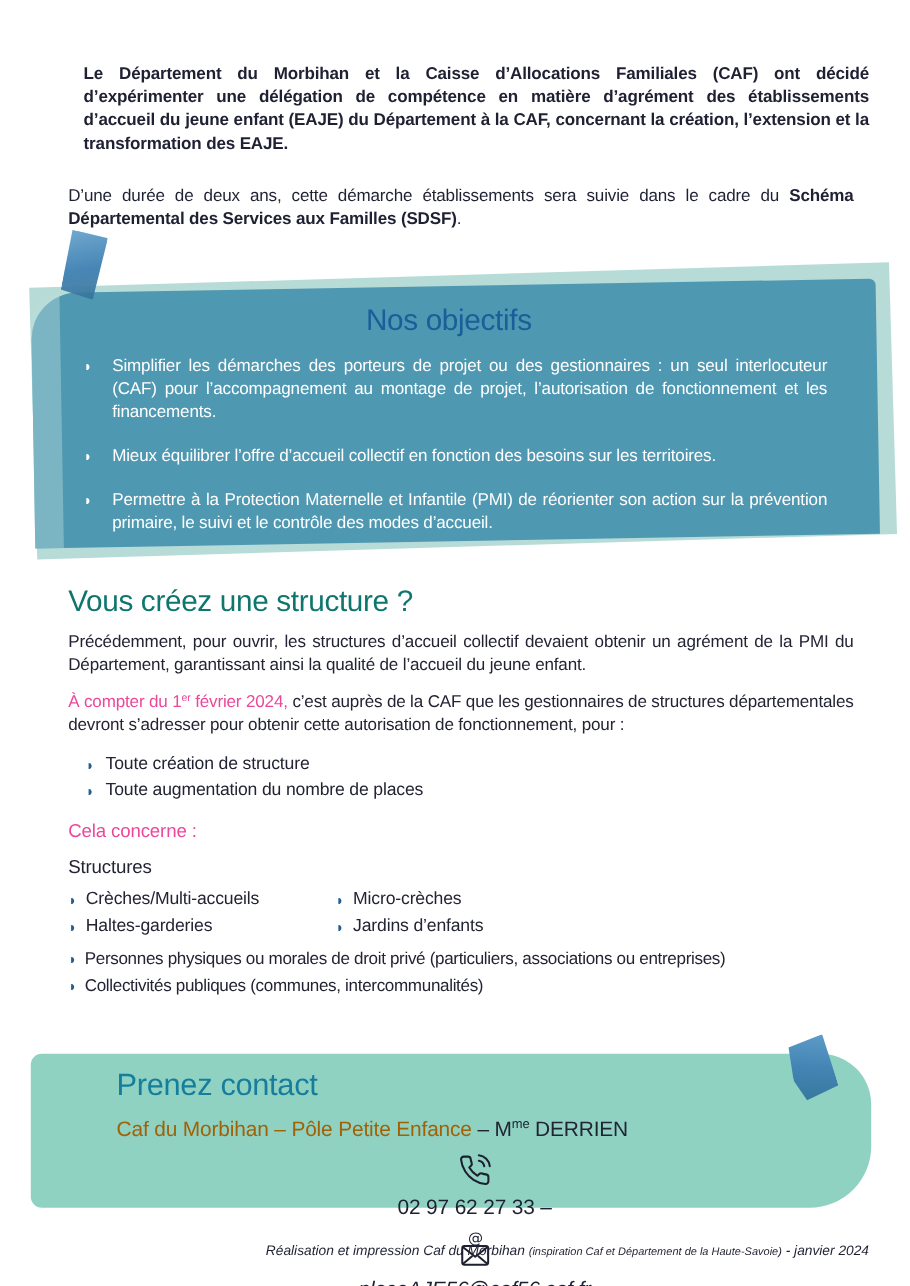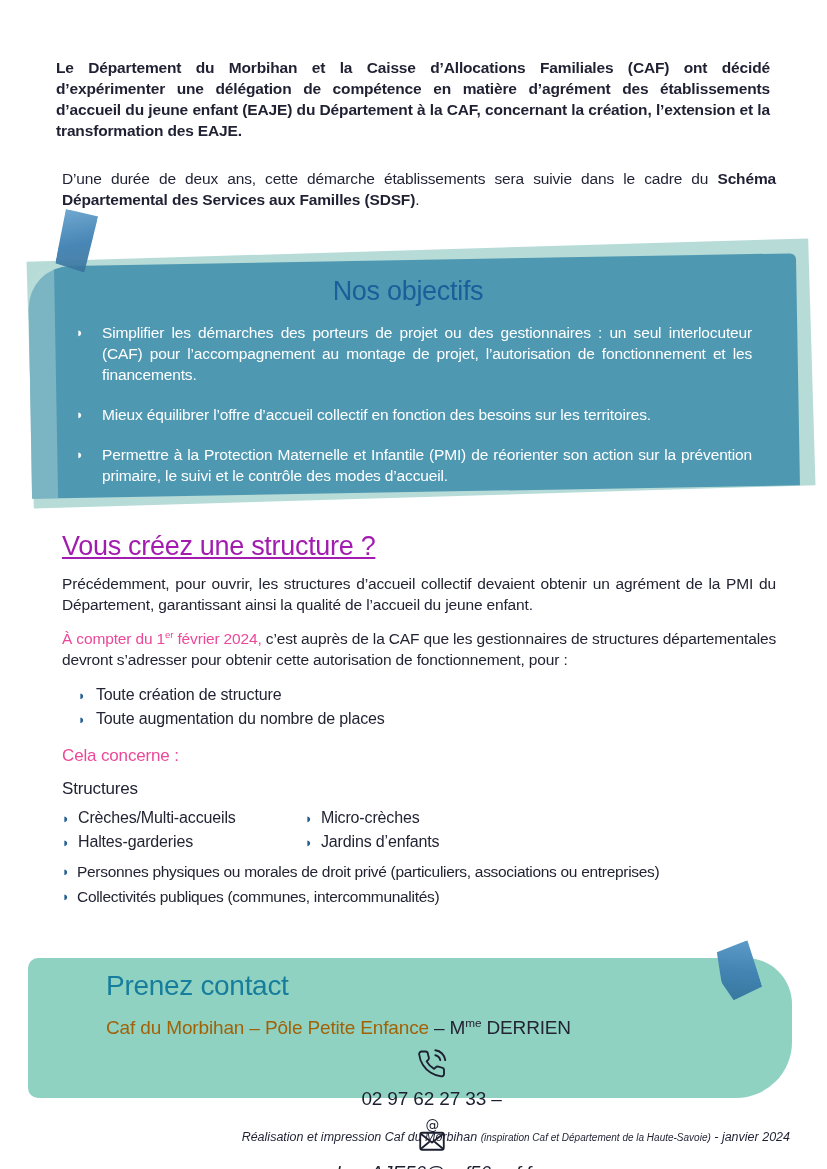--- a/index.html
+++ b/index.html
@@ -2,21 +2,21 @@
 <html lang="fr"><head>
 <meta charset="utf-8">
 <style>
   html,body{margin:0;padding:0;background:#ffffff;}
   .page{
     position:relative;width:827px;height:1169px;overflow:hidden;background:#ffffff;
     font-family:"Liberation Sans", sans-serif;color:#232433;letter-spacing:-0.15px;
   }
   
   .intro{
-    position:absolute;top:57px;left:56px;width:714px;margin:0;
+    position:absolute;top:57px;left:76px;width:714px;margin:0;
     font-size:15.5px;line-height:21px;font-weight:bold;text-align:justify;color:#1f2133;
   }
   .para2{
     position:absolute;top:168px;left:62px;width:714px;margin:0;
     font-size:15.5px;line-height:21px;text-align:justify;color:#1f2133;
   }
   .para2 b{font-weight:bold;}
   
   .obj-wrap{position:absolute;top:205px;left:0;width:827px;height:312px;}
   .obj-band{
@@ -46,21 +46,21 @@
     background:linear-gradient(160deg,#71a9d0 0%,#4886b6 55%,rgba(52,112,150,0.88) 100%);
     clip-path:polygon(6% 0,100% 4%,86% 100%,0 92%);transform:rotate(9deg);
   }
   .tape-right{
     position:absolute;left:719px;top:4px;width:38px;height:54px;
     background:linear-gradient(200deg,#5e9cc8 0%,#4384b4 50%,rgba(44,110,152,0.9) 100%);
     clip-path:polygon(10% 6%,96% 0,100% 90%,18% 100%,0 62%);transform:rotate(-16deg);
   }
   
   .create{position:absolute;top:531px;left:62px;width:714px;}
-  .sec-title{margin:0 0 12px 0;font-size:27px;line-height:30px;font-weight:400;color:#a21caf;letter-spacing:-0.3px;text-decoration:underline;}
+  .sec-title{margin:0 0 12px 0;font-size:27px;line-height:30px;font-weight:400;color:#0f766e;letter-spacing:-0.3px;}
   .create p{margin:0;font-size:15.5px;line-height:21px;}
   .p-std{margin-bottom:13px !important;text-align:justify;}
   .teal{color:#ec4899;}
   .plain-list{list-style:none;margin:4px 0 0 0;padding:0 0 0 16px;}
   .plain-list li{position:relative;padding-left:18px;font-size:16px;line-height:24px;}
   .plain-list .bullet,.cols .bullet,.gest-list .bullet{color:#235e93;top:4px;}
   .concern{margin:14px 0 0 0 !important;font-size:17px !important;line-height:22px !important;}
   .group-label{margin:11px 0 0 0 !important;font-size:17px !important;line-height:22px !important;color:#232433;}
   .cols{display:flex;margin-top:6px;}
   .col{list-style:none;margin:0;padding:0;width:243px;}

